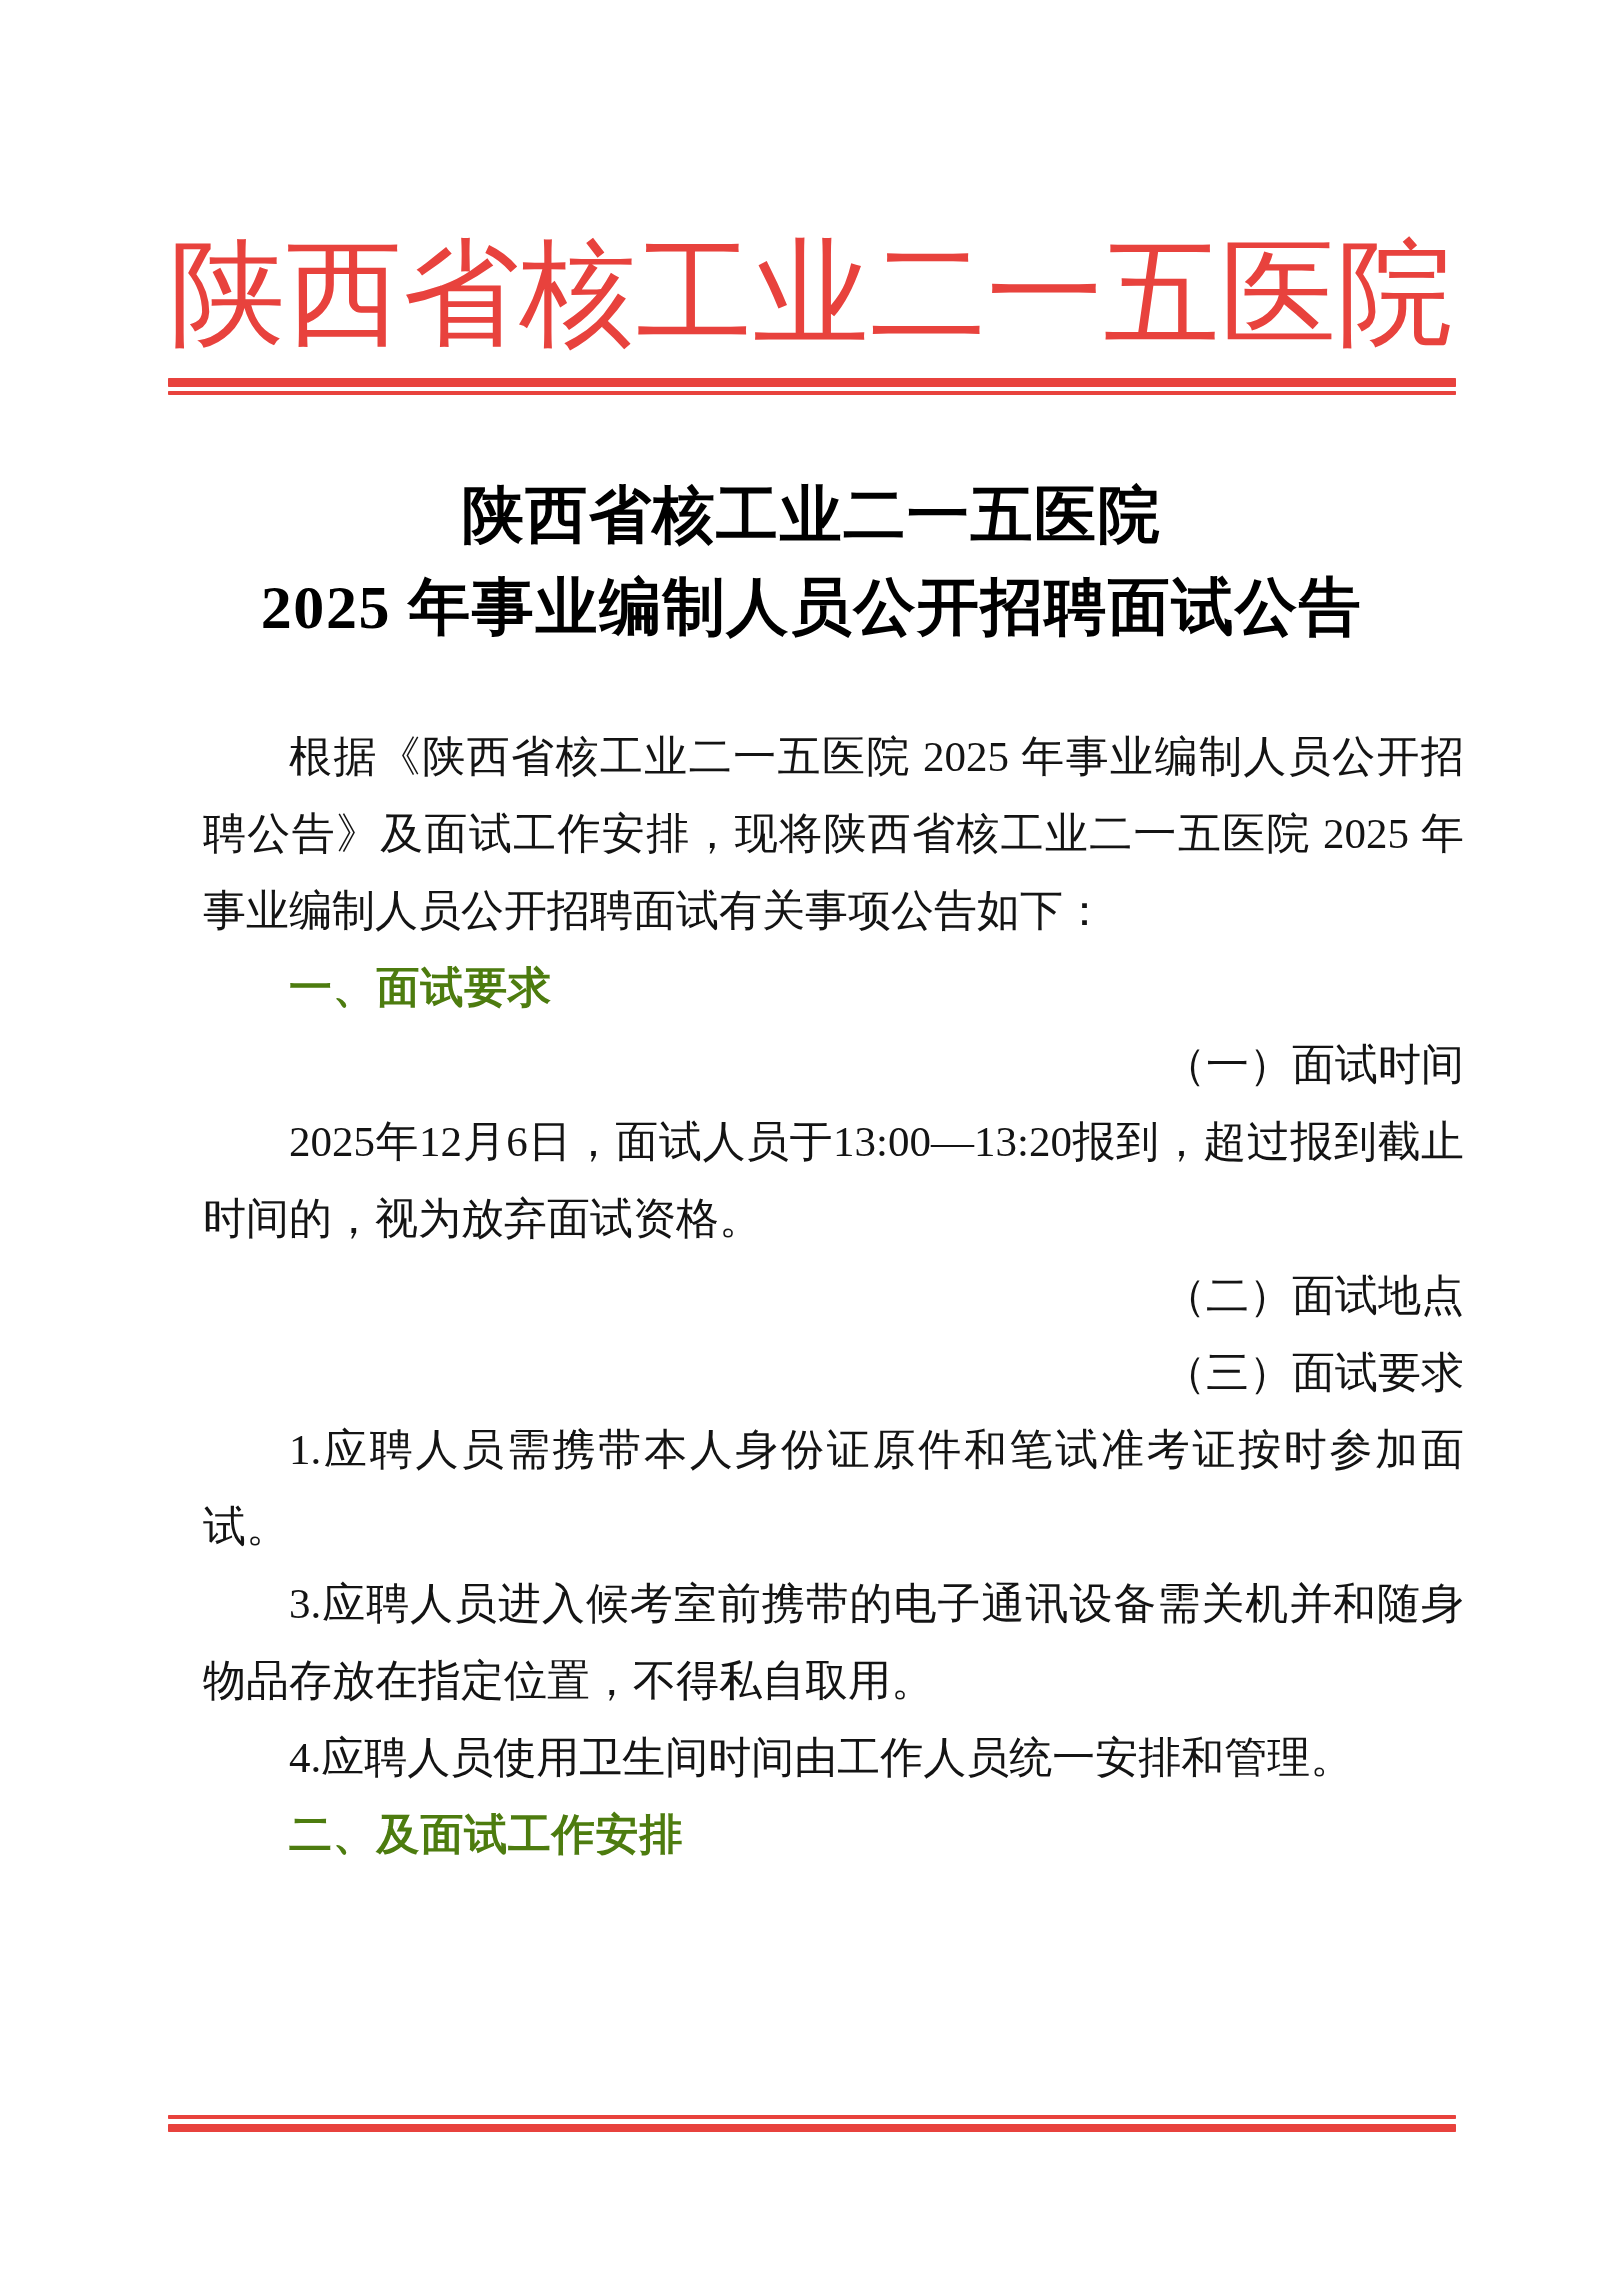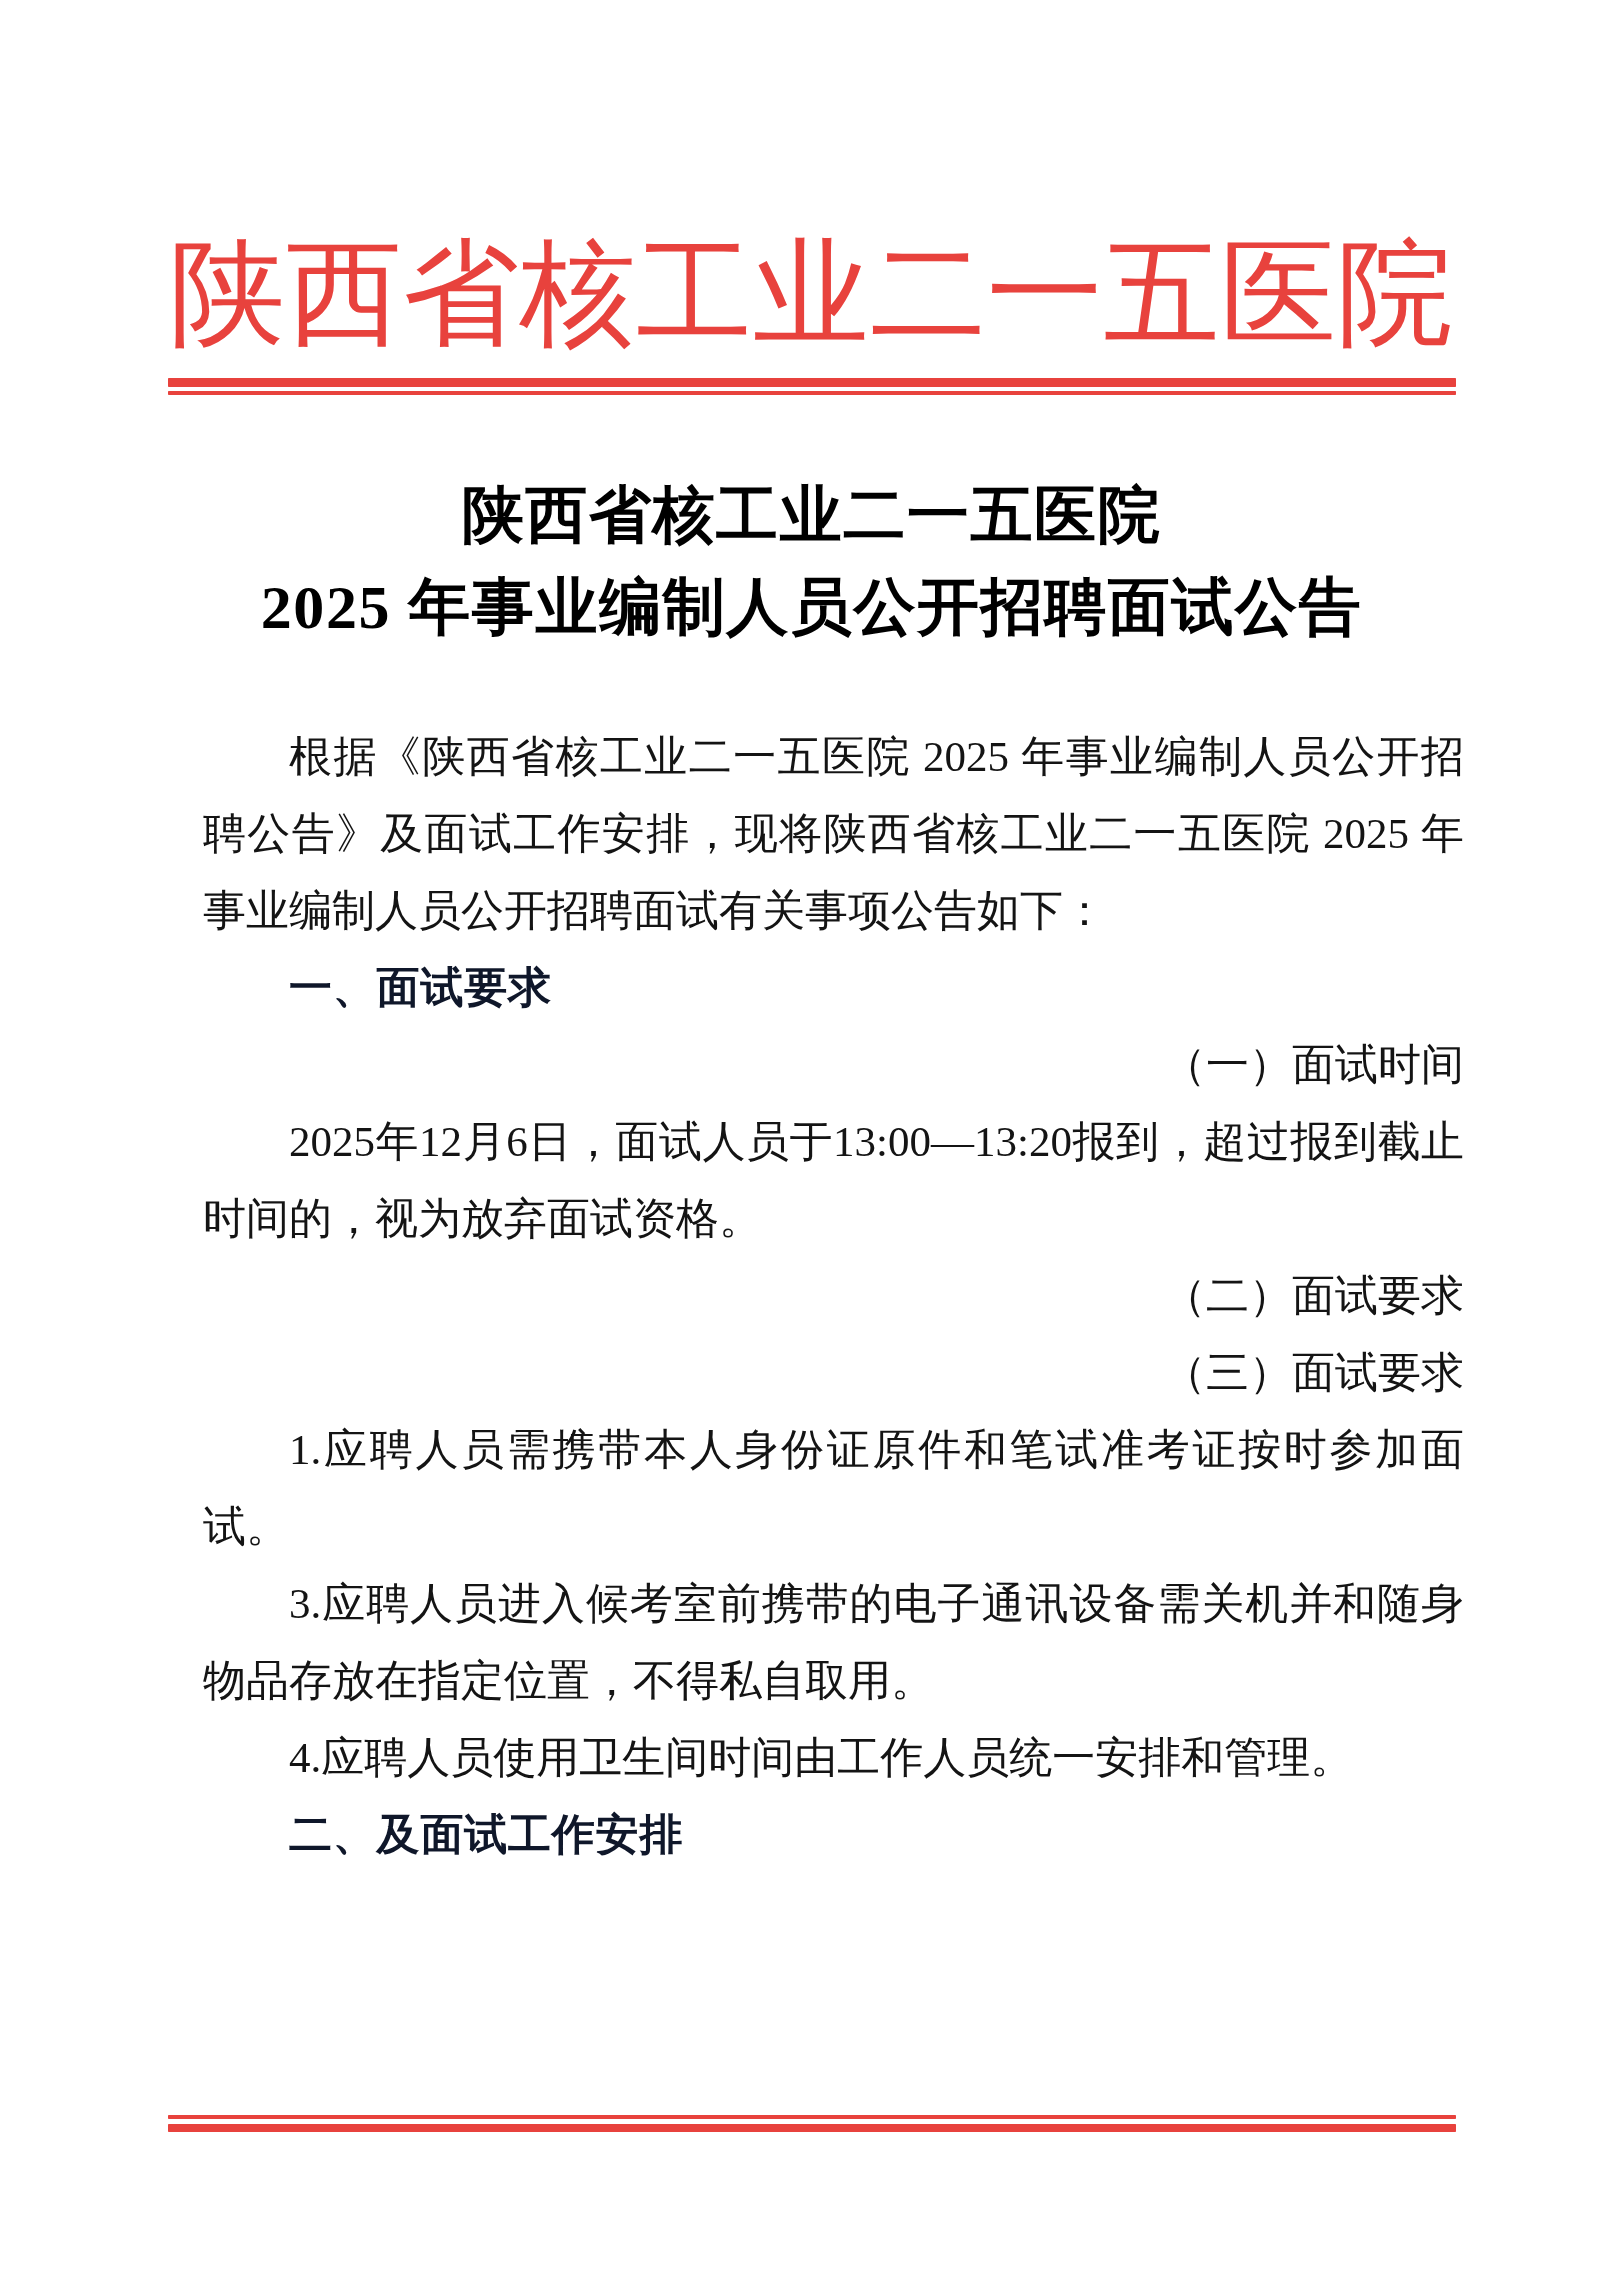--- a/index.html
+++ b/index.html
@@ -60,21 +60,21 @@
     line-height: 77px;
     text-align: justify;
     color: var(--ink);
   }
   .para { text-indent: 2em; margin: 0; }
   .para.heading {
     font-family: "Liberation Sans", sans-serif;
     font-weight: bold;
     letter-spacing: 0.8px;
     text-align: left;
-    color: #0f172a;
+    color: #4d7c0f;
   }
   .para.subheading {
     font-family: "Liberation Serif", serif;
     text-align: right;
   }
 </style>
 </head>
 <body>
 
 <div class="page">
@@ -90,21 +90,21 @@
   <div class="title-block">
     <div>陕西省核工业二一五医院</div>
     <div>2025 年事业编制人员公开招聘面试公告</div>
   </div>
 
   <div class="body-block" id="body-paragraphs">
       <p class="para normal">根据《陕西省核工业二一五医院 2025 年事业编制人员公开招聘公告》及面试工作安排，现将陕西省核工业二一五医院 2025 年事业编制人员公开招聘面试有关事项公告如下：</p>
       <p class="para heading">一、面试要求</p>
       <p class="para subheading">（一）面试时间</p>
       <p class="para normal">2025年12月6日，面试人员于13:00—13:20报到，超过报到截止时间的，视为放弃面试资格。</p>
-      <p class="para subheading">（二）面试要求</p>
+      <p class="para subheading">（二）面试地点</p>
       <p class="para subheading">（三）面试要求</p>
       <p class="para normal">1.应聘人员需携带本人身份证原件和笔试准考证按时参加面试。</p>
       <p class="para normal">3.应聘人员进入候考室前携带的电子通讯设备需关机并和随身物品存放在指定位置，不得私自取用。</p>
       <p class="para normal">4.应聘人员使用卫生间时间由工作人员统一安排和管理。</p>
       <p class="para heading">二、及面试工作安排</p>
     </div>
 
   <div class="rule-block rule-footer">
     <div class="rule rule-thin"></div>
     <div class="rule-gap"></div>

